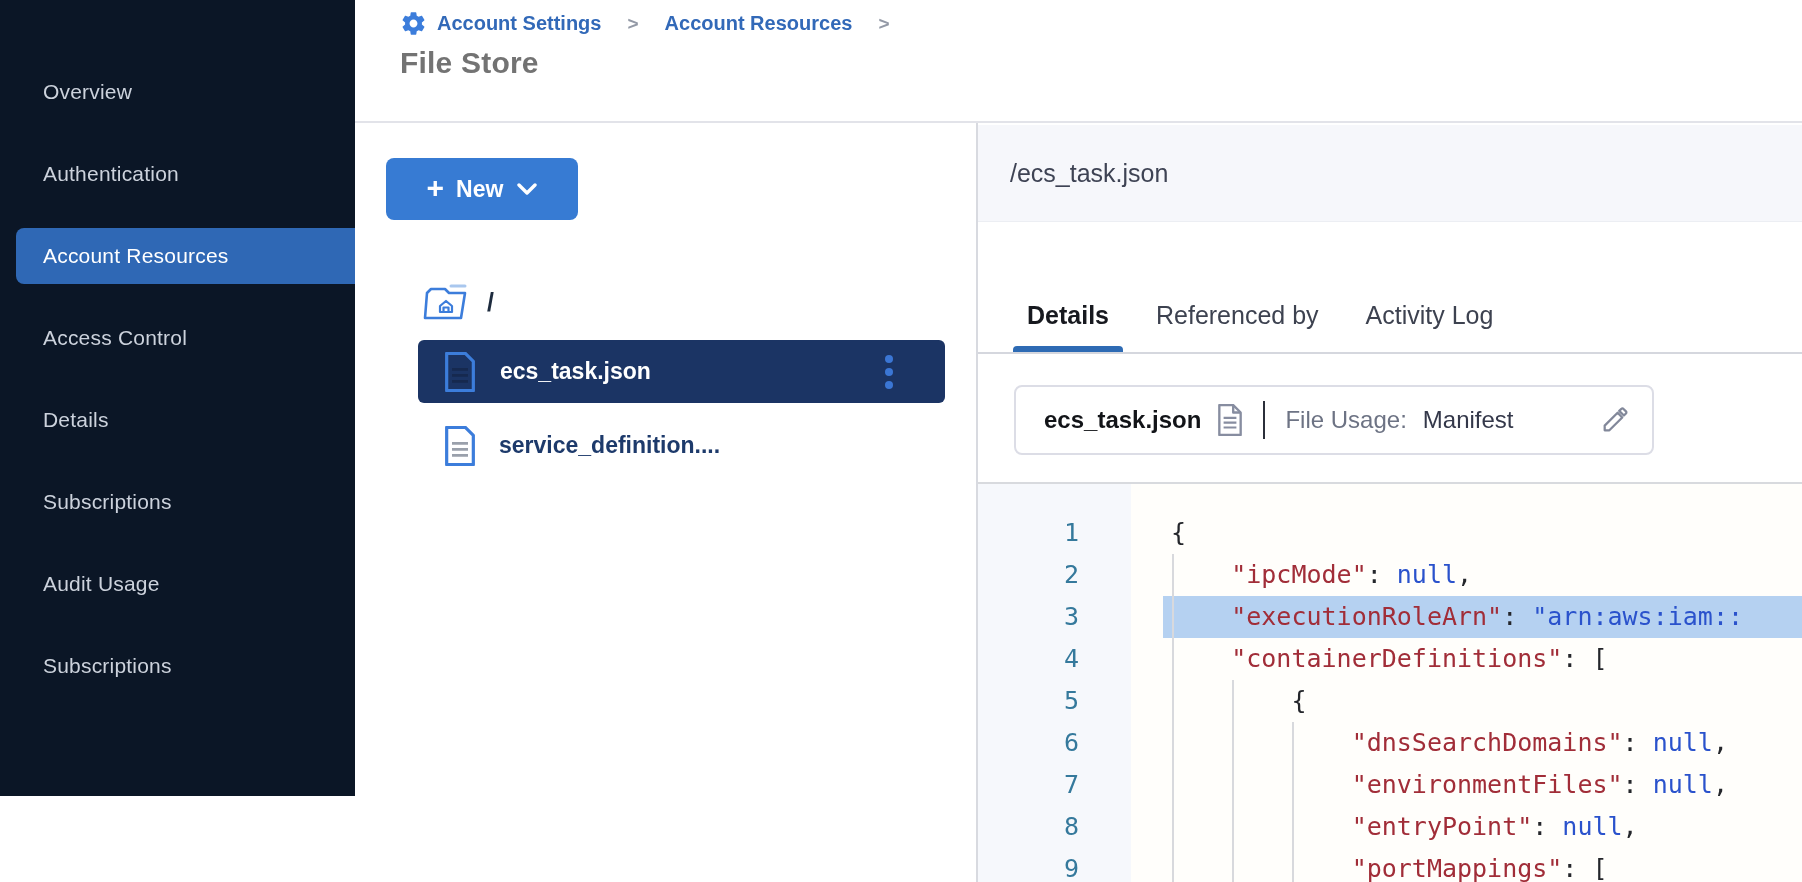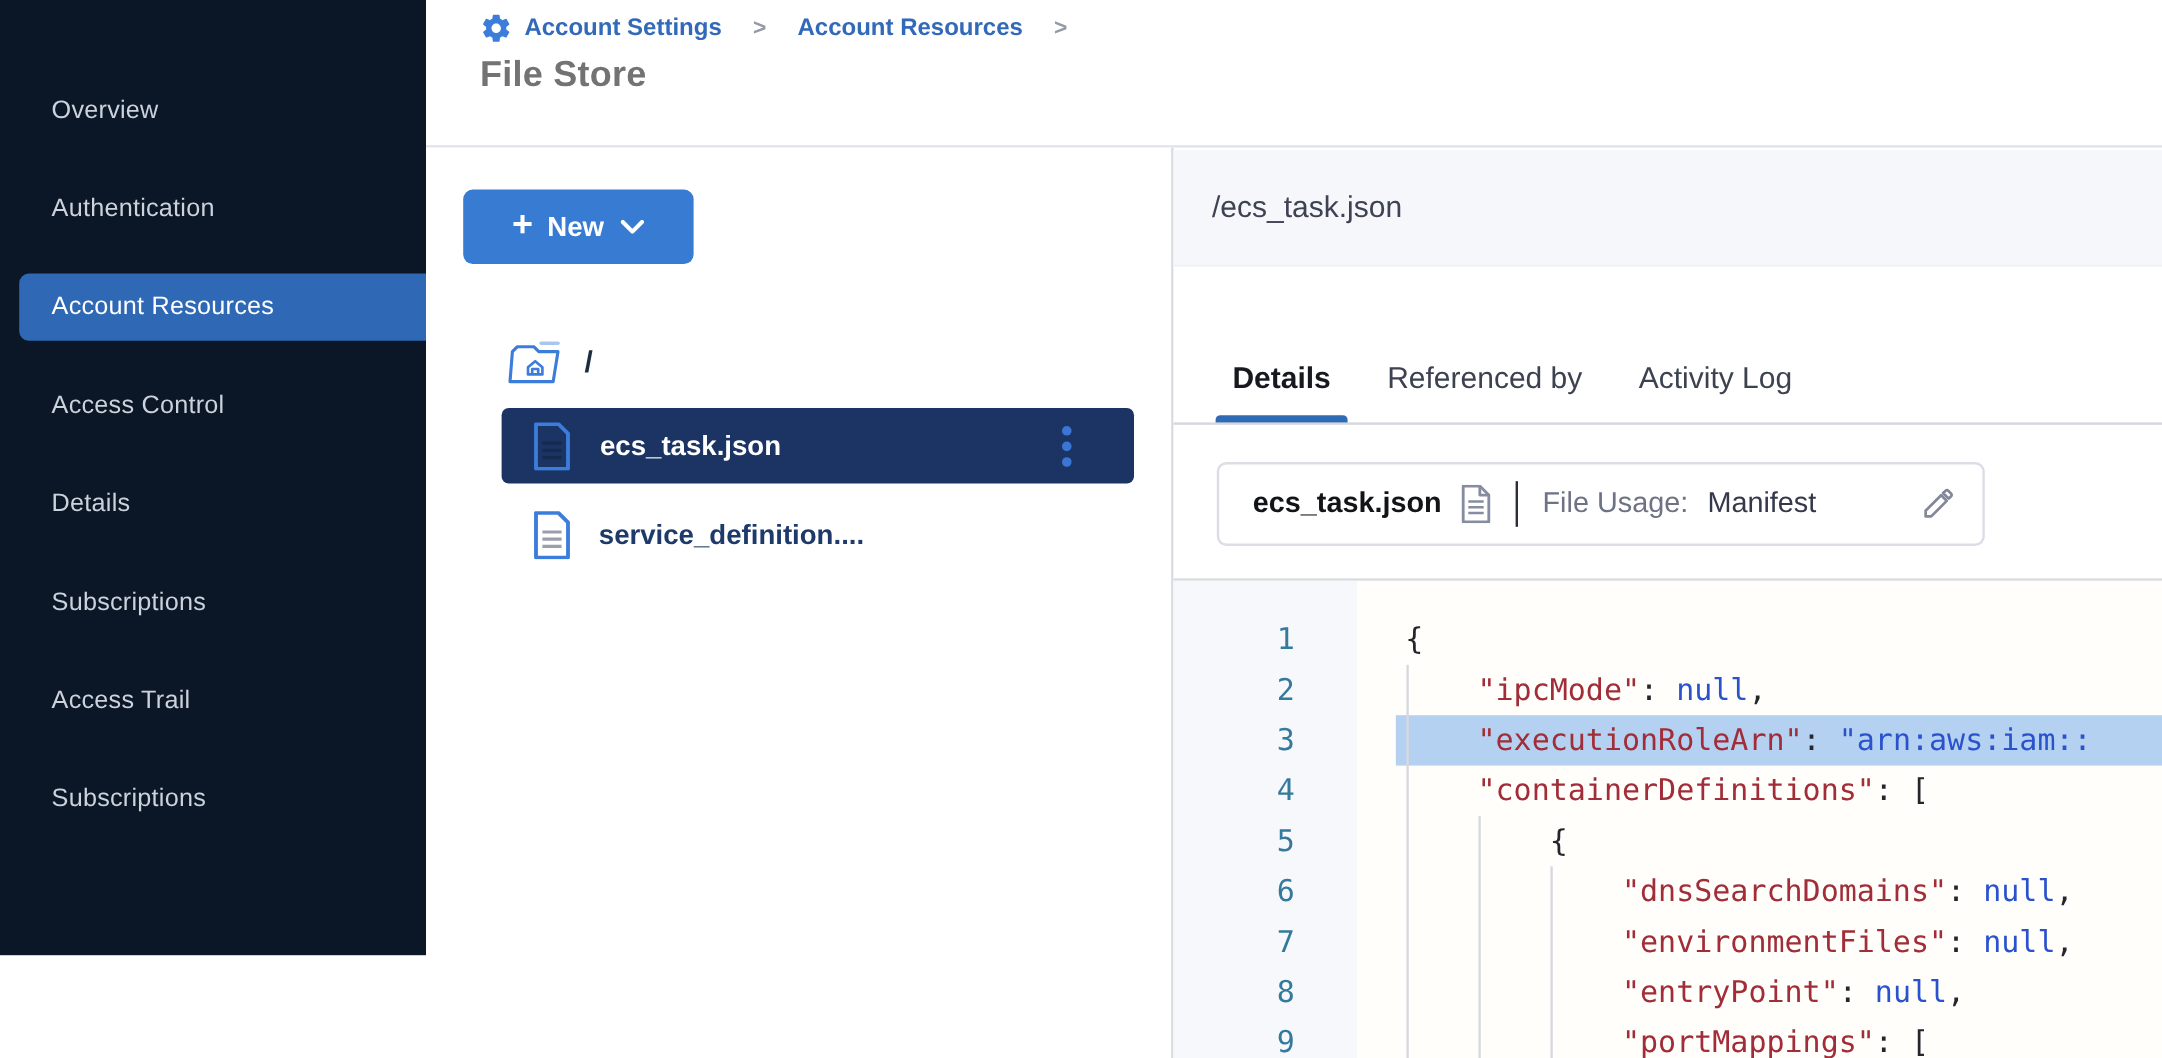--- a/index.html
+++ b/index.html
@@ -72,21 +72,21 @@
 
 <div class="app">
 
   <nav class="sidebar">
       <div class="side-item">Overview</div>
       <div class="side-item">Authentication</div>
       <div class="side-item selected">Account Resources</div>
       <div class="side-item">Access Control</div>
       <div class="side-item">Details</div>
       <div class="side-item">Subscriptions</div>
-      <div class="side-item">Access Trail</div>
+      <div class="side-item">Audit Usage</div>
       <div class="side-item">Subscriptions</div>
     </nav>
 
   <header class="header">
     <div class="breadcrumb">
       <span class="bc-gear">
         <svg viewBox="0 0 24 24" width="27" height="27" fill="#3c7ddb">
             <path d="M19.43 12.98c.04-.32.07-.64.07-.98s-.03-.66-.07-.98l2.11-1.65c.19-.15.24-.42.12-.64l-2-3.46c-.12-.22-.39-.3-.61-.22l-2.49 1c-.52-.4-1.08-.73-1.69-.98l-.38-2.65C14.46 2.18 14.25 2 14 2h-4c-.25 0-.46.18-.49.42l-.38 2.65c-.61.25-1.17.59-1.69.98l-2.49-1c-.23-.09-.49 0-.61.22l-2 3.46c-.13.22-.07.49.12.64l2.11 1.65c-.04.32-.07.65-.07.98s.03.66.07.98l-2.11 1.65c-.19.15-.24.42-.12.64l2 3.46c.12.22.39.3.61.22l2.49-1c.52.4 1.08.73 1.69.98l.38 2.65c.03.24.24.42.49.42h4c.25 0 .46-.18.49-.42l.38-2.65c.61-.25 1.17-.59 1.69-.98l2.49 1c.23.09.49 0 .61-.22l2-3.46c.12-.22.07-.49-.12-.64l-2.11-1.65zM12 15.5c-1.93 0-3.5-1.57-3.5-3.5s1.57-3.5 3.5-3.5 3.5 1.57 3.5 3.5-1.57 3.5-3.5 3.5z"></path>
           </svg>
       </span>

